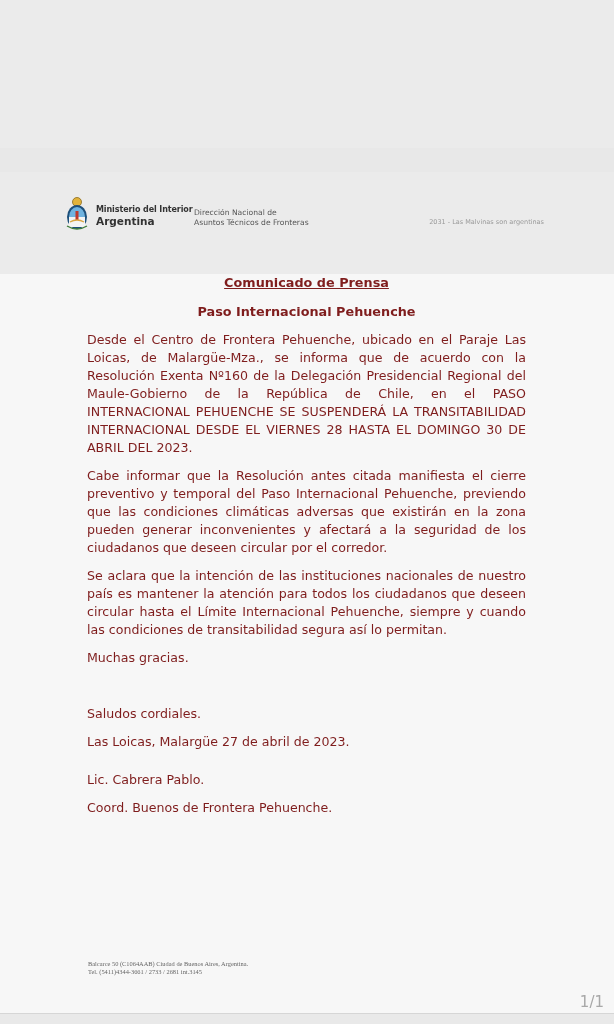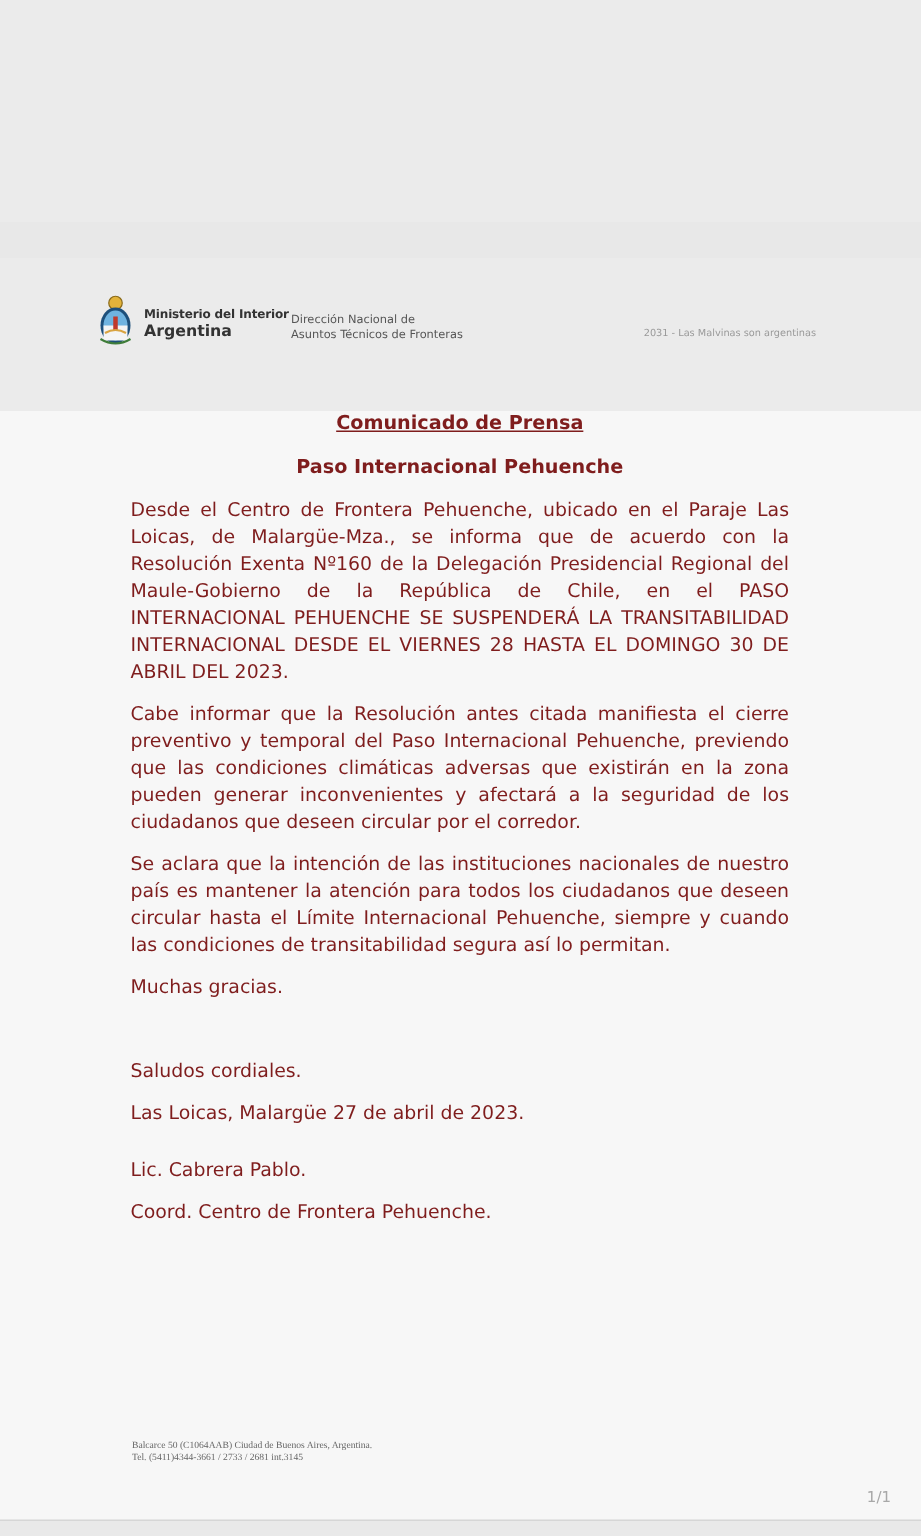--- a/index.html
+++ b/index.html
@@ -109,22 +109,22 @@
   .footer-addr {
     position: absolute;
     left: 88px; top: 686px;
     font-family: "Liberation Serif", serif;
     font-size: 6.4px;
     line-height: 8px;
     color: #666;
   }
   .page-indicator {
     position: absolute;
-    right: 20px; top: 993px;
-    font-size: 10px;
+    right: 10px; top: 993px;
+    font-size: 15px;
     color: #a8a8a8;
     font-family: "DejaVu Sans", sans-serif;
   }
 </style>
 </head>
 <body>
 
 <div class="top-band">
   <div class="faint-line"></div>
 </div>
@@ -159,21 +159,21 @@
 
     <p class="para" style="margin-top:10px;">Cabe informar que la Resolución antes citada manifiesta el cierre preventivo y temporal del Paso Internacional Pehuenche, previendo que las condiciones climáticas adversas que existirán en la zona pueden generar inconvenientes y afectará a la seguridad de los ciudadanos que deseen circular por el corredor.</p>
 
     <p class="para" style="margin-top:10px;">Se aclara que la intención de las instituciones nacionales de nuestro país es mantener la atención para todos los ciudadanos que deseen circular hasta el Límite Internacional Pehuenche, siempre y cuando las condiciones de transitabilidad segura así lo permitan.</p>
 
     <p class="para" style="margin-top:10px;">Muchas gracias.</p>
 
     <div class="right" style="margin-top:38px;">Saludos cordiales.</div>
     <div class="right" style="margin-top:10px;">Las Loicas, Malargüe 27 de abril de 2023.</div>
     <div class="right bold" style="margin-top:20px;">Lic. Cabrera Pablo.</div>
-    <div class="right bold" style="margin-top:10px;">Coord. Centro de Frontera Pehuenche.</div>
+    <div class="right bold" style="margin-top:10px;">Coord. Buenos de Frontera Pehuenche.</div>
   </div>
 
   <div class="footer-addr">
     <div>Balcarce 50 (C1064AAB)  Ciudad de Buenos Aires, Argentina.</div>
     <div>Tel. (5411)4344-3661 / 2733 / 2681  int.3145</div>
   </div>
 </div>
 
 <div class="page-bottom"></div>
 

